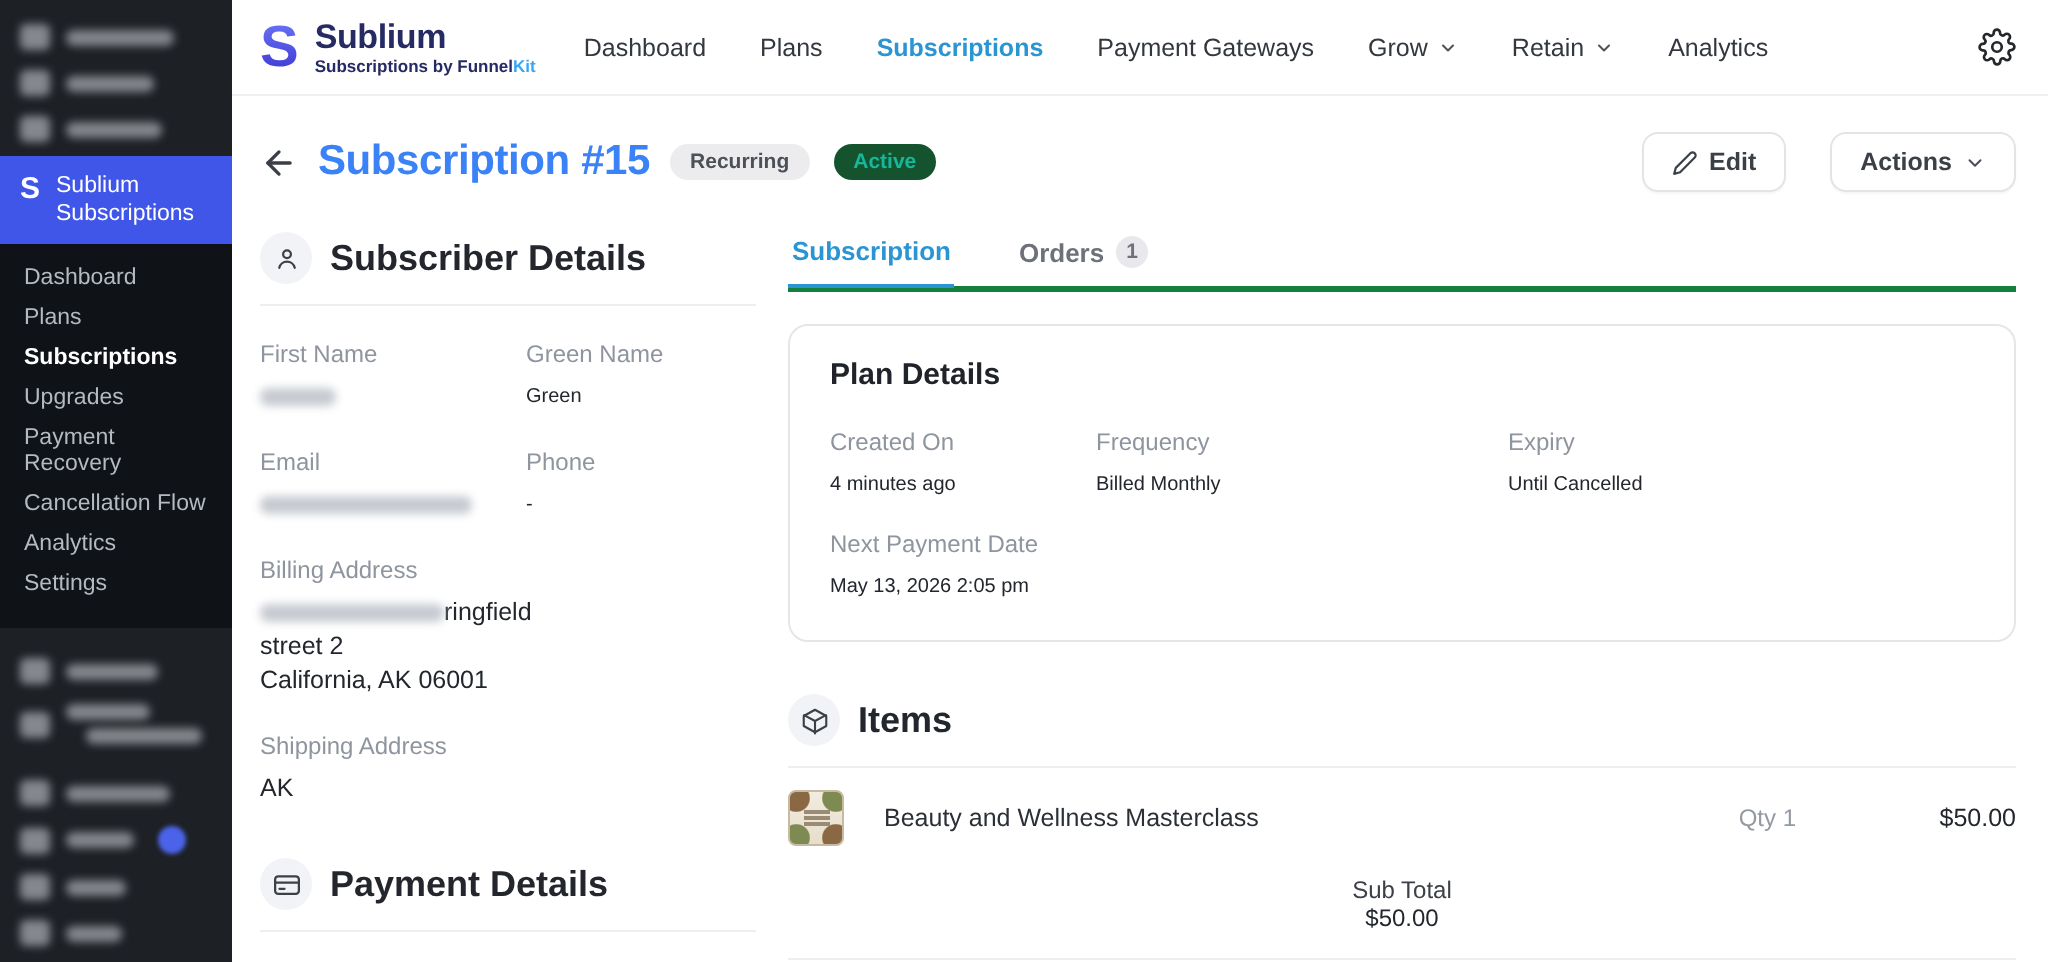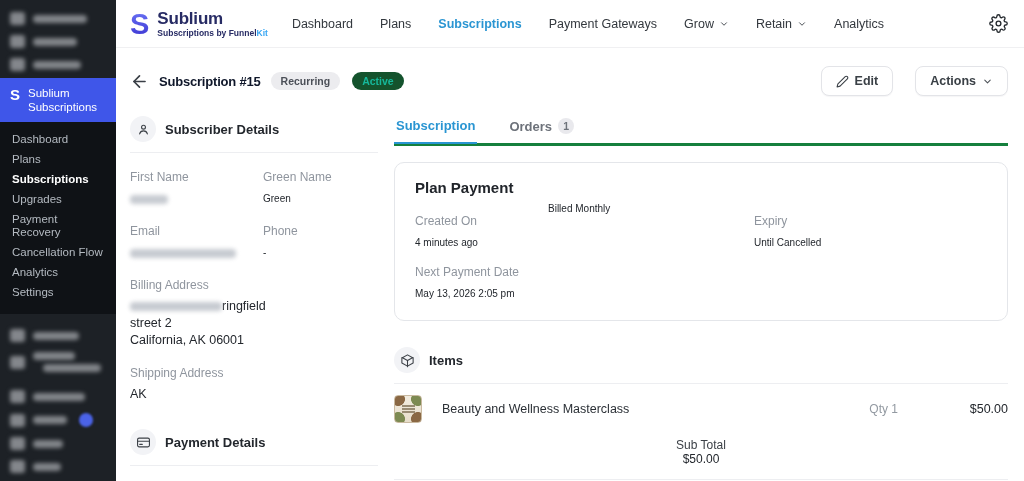--- a/index.html
+++ b/index.html
@@ -35,36 +35,36 @@
   .brand-tagline .kit { color:#38a6f3; }
   .topnav { display:flex; align-items:center; gap:27px; }
   .topnav-item { font-size:12.5px; font-weight:500; color:#33383e; cursor:pointer; display:flex; align-items:center; gap:5px; text-decoration:none; }
   .topnav-item.active { color:#2a95d2; font-weight:600; }
   .chev { color:#4c5157; }
   .gear-btn { margin-left:auto; cursor:pointer; color:#23282d; }
 
   .page { flex:1; padding:14px 16px 0 14px; display:flex; flex-direction:column; min-height:0; }
   .page-header { display:flex; align-items:center; gap:10px; margin:4px 0 20px; }
   .back-btn { cursor:pointer; color:#3a3f46; display:flex; }
-  .page-title { font-size:13px; font-weight:700; color:#0f172a; letter-spacing:-.2px; }
+  .page-title { font-size:21px; font-weight:700; color:#3b82f6; letter-spacing:-.2px; }
   .pill { font-size:10.5px; font-weight:700; padding:3px 10px; border-radius:999px; }
   .pill-neutral { background:#ececef; color:#4c5058; }
   .pill-success { background:#14532d; color:#16b89b; margin-left:2px; }
   .hdr-actions { margin-left:auto; display:flex; gap:22px; }
   .btn { display:flex; align-items:center; gap:6px; background:#fff; border:1px solid #e3e4e8; border-radius:8px;
          padding:7px 14px; font-size:12.5px; font-weight:600; color:#3a4046; cursor:pointer;
          box-shadow:0 1px 1px rgba(16,24,40,.04); font-family:inherit; }
 
   .columns { display:flex; gap:16px; flex:1; min-height:0; }
   .left-col { width:248px; min-width:248px; }
   .right-col { flex:1; min-width:0; }
 
   .section-header { display:flex; align-items:center; gap:9px; }
   .chip { width:26px; height:26px; border-radius:50%; background:#f2f3f6; display:grid; place-items:center; color:#3c4147; flex:none; }
-  .section-title { font-size:13px; font-weight:700; color:#23272d; }
+  .section-title { font-size:18px; font-weight:700; color:#23272d; }
   .divider { height:1px; background:#edeef1; margin-top:10px; }
 
   .fgrid { display:grid; grid-template-columns:133px 1fr; }
   .flabel { font-size:12px; color:#8f959e; margin:17px 0 6px; }
   .fvalue { font-size:10px; color:#23272d; line-height:17px; }
   .redact { display:inline-block; height:9px; border-radius:4px; background:#c7cbd1; filter:blur(2px); vertical-align:middle; }
 
   .addr-line { font-size:12.5px; color:#23272d; line-height:17px; }
 
   .payment-section { margin-top:26px; }
@@ -323,27 +323,28 @@
 
         <div class="tabs">
           <div class="tab active">Subscription</div>
           <div class="tab inactive">
             <span>Orders</span>
             <span class="count-badge">1</span>
           </div>
         </div>
 
         <div class="plan-card">
-          <div class="plan-title">Plan Payment</div>
+          <div class="plan-title">Plan Details</div>
           <div class="plan-grid">
             <div>
               <div class="flabel">Created On</div>
               <div class="fvalue">4 minutes ago</div>
             </div>
             <div>
+              <div class="flabel">Frequency</div>
               <div class="fvalue">Billed Monthly</div>
             </div>
             <div>
               <div class="flabel">Expiry</div>
               <div class="fvalue">Until Cancelled</div>
             </div>
             <div>
               <div class="flabel">Next Payment Date</div>
               <div class="fvalue">May 13, 2026 2:05 pm</div>
             </div>

